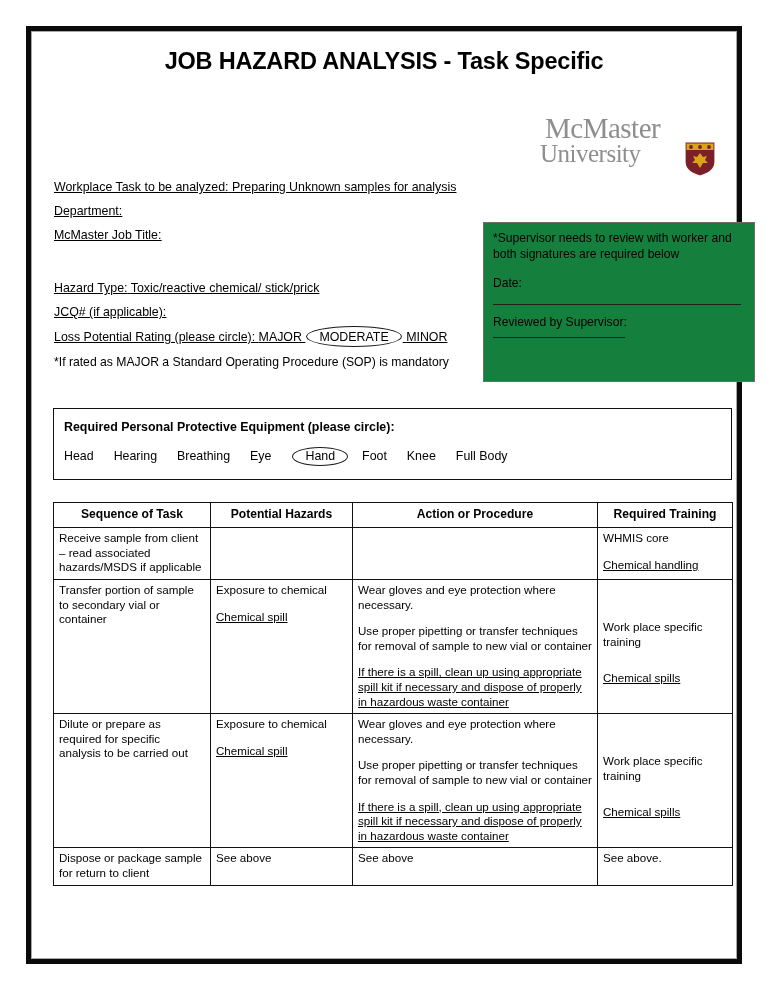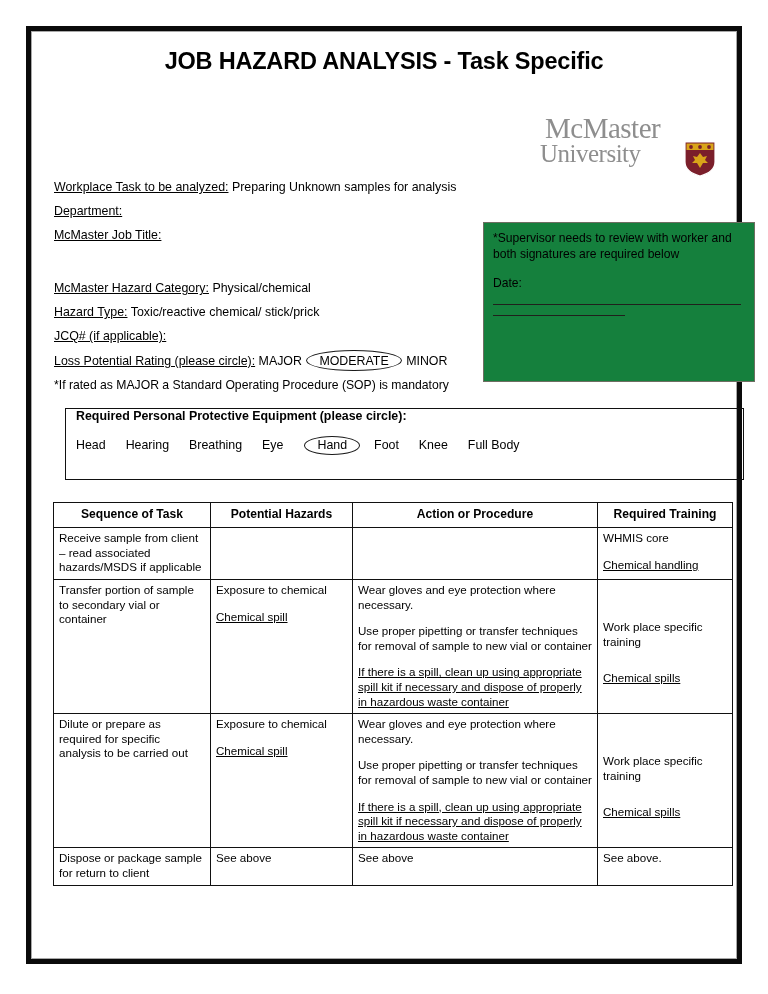--- a/index.html
+++ b/index.html
@@ -87,20 +87,21 @@
     position: absolute;
     left: 22px;
     top: 148px;
     width: 430px;
     font-size: 12.4px;
   }
   .field-row {
     margin-bottom: 9.5px;
     white-space: nowrap;
     line-height: 1.15;
+    text-decoration: underline;
   }
   .fld-label {
     text-decoration: underline;
   }
   .fld-value {
     text-decoration: none;
   }
   .spacer-gap { height: 30px; }
 
   .note-line {
@@ -159,22 +160,21 @@
 
   
   #ppe-box {
     position: absolute;
     left: 21px;
     top: 376px;
     width: 679px;
     height: 72px;
     border: 1.3px solid #111111;
     box-sizing: border-box;
-    padding: 0 10px;
-    margin-left: 12px;
+    padding: 11px 10px;
   }
   #ppe-title {
     font-size: 12.4px;
     font-weight: bold;
     margin-bottom: 14px;
   }
   #ppe-items {
     font-size: 12.4px;
     white-space: nowrap;
   }
@@ -246,44 +246,41 @@
           <span class="fld-value"></span>
         </div>
         <div class="field-row">
           <span class="fld-label">McMaster Job Title:</span>
           <span class="fld-value"></span>
         </div>
 
         <div class="spacer-gap"></div>
 
         <div class="field-row">
-          <span class="fld-label">McMaster Hazard Category:</span>
-          <span class="fld-value">Physical/chemical</span>
-        </div>
-        <div class="field-row">
           <span class="fld-label">Hazard Type:</span>
           <span class="fld-value">Toxic/reactive chemical/ stick/prick</span>
         </div>
         <div class="field-row">
           <span class="fld-label">JCQ# (if applicable):</span>
           <span class="fld-value"></span>
         </div>
         <div class="field-row">
           <span class="fld-label">Loss Potential Rating (please circle):</span>
           <span>MAJOR</span>
           <span class="circled"><span>MODERATE</span></span>
           <span>MINOR</span>
         </div>
         <div class="note-line">*If rated as MAJOR a Standard Operating Procedure (SOP) is mandatory</div>
       </div>
 
       <div id="supervisor-box">
         <div class="sig-note">*Supervisor needs to review with worker and both signatures are required below</div>
         <div class="sig-label">Date:</div>
         <div class="rule-long"></div>
+        <div class="sig-label">Reviewed by Supervisor:</div>
         <div class="rule-short"></div>
       </div>
 
       <div id="ppe-box">
         <div id="ppe-title">Required Personal Protective Equipment (please circle):</div>
         <div id="ppe-items">
           <span class="ppe-item">Head</span><span class="ppe-item">Hearing</span><span class="ppe-item">Breathing</span><span class="ppe-item">Eye</span><span class="circled"><span>Hand</span></span><span class="ppe-item">Foot</span><span class="ppe-item">Knee</span><span class="ppe-item">Full Body</span>
         </div>
       </div>
 

